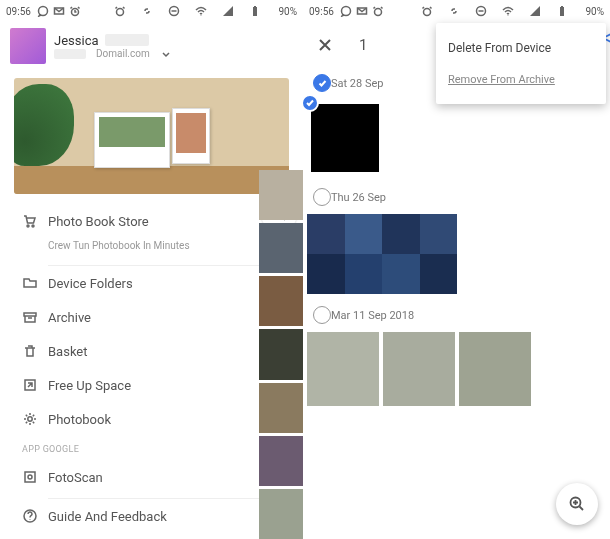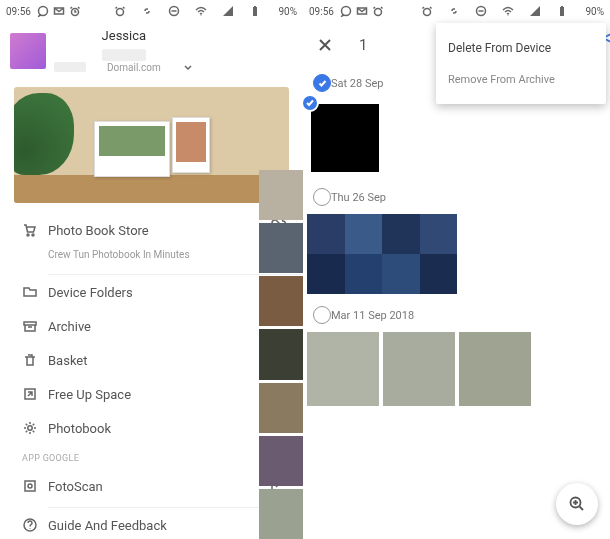--- a/index.html
+++ b/index.html
@@ -42,24 +42,24 @@
     align-items: center;
     padding: 6px 10px 10px 10px;
   }
   .avatar {
     width: 36px; height: 36px;
     background: linear-gradient(135deg, #d07bcf, #a15bd8);
     margin-right: 8px;
     border-radius: 2px;
   }
   .user-block { display:flex; flex-direction:column; }
-  .user-name-row { display:flex; align-items:center; gap:6px;flex-direction:column; }
+  .user-name-row { display:flex; align-items:center; gap:6px; }
   .user-name { font-size: 13px; color:#333; }
   .blur-pill { width:44px; height:12px; background:#eee; border-radius:2px; display:inline-block;}
-  .user-email-row { display:flex; align-items:center; gap:21px;}
+  .user-email-row { display:flex; align-items:center; gap:10px;}
   .blur-email { width:32px; height:10px; background:#eee; border-radius:2px;}
   .email-domain { font-size:10px; color:#999; }
   .chevron { width:12px; height:12px; }
 
   
   .promo {
     margin: 4px 14px 10px 14px;
     height: 116px;
     border-radius: 3px;
     overflow: hidden;
@@ -114,21 +114,21 @@
     box-shadow:0 3px 10px rgba(0,0,0,.25);
     border-radius:2px;
     padding:10px 0;
     z-index:50;
   }
   .popup-item {
     padding:8px 12px;
     font-size:12px;
     color:#444;
   }
-  .popup-item.secondary{ color:#888; font-size:11px; padding-top:10px;}
+  .popup-item.secondary{ color:#888; font-size:11px; padding-top:10px;text-decoration:underline;}
 
   
   .date-row {
     display:flex;
     align-items:center;
     padding: 6px 10px;
   }
   .check-circle {
     width:18px; height:18px; border-radius:50%;
     border:1.5px solid #999;

